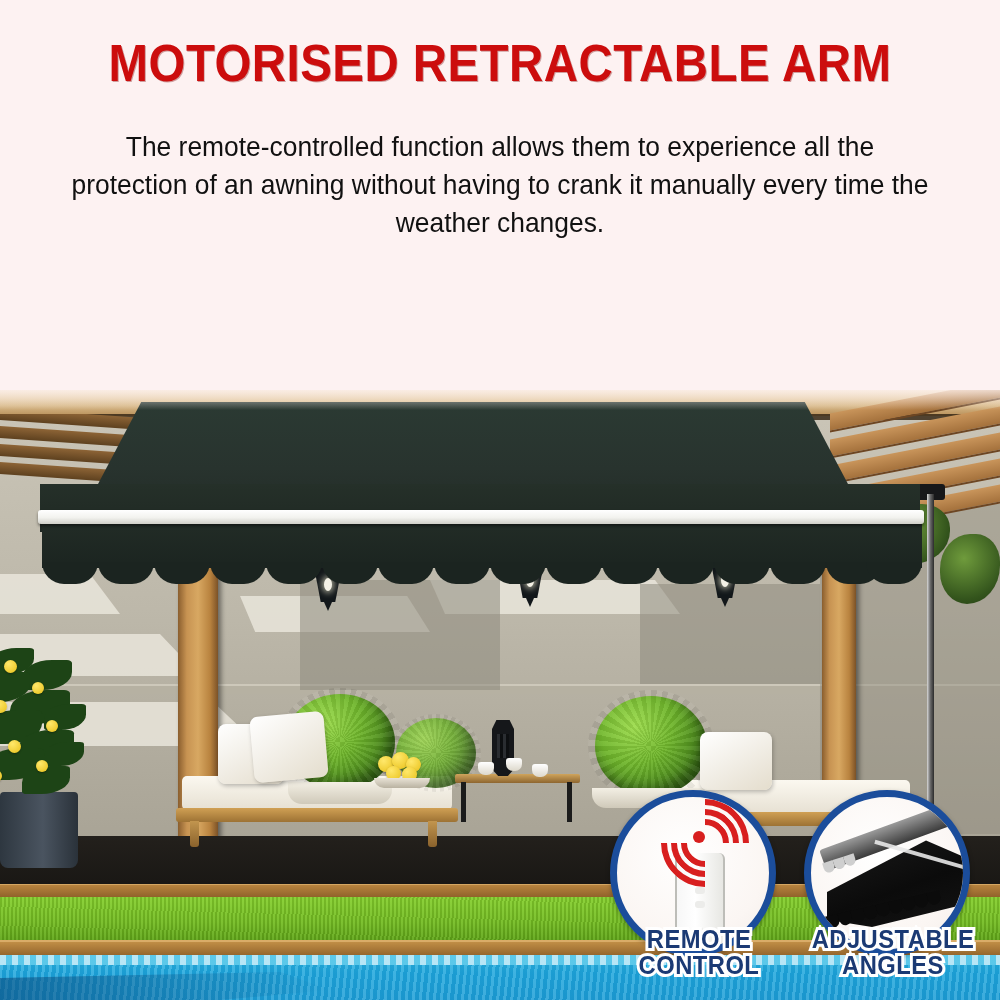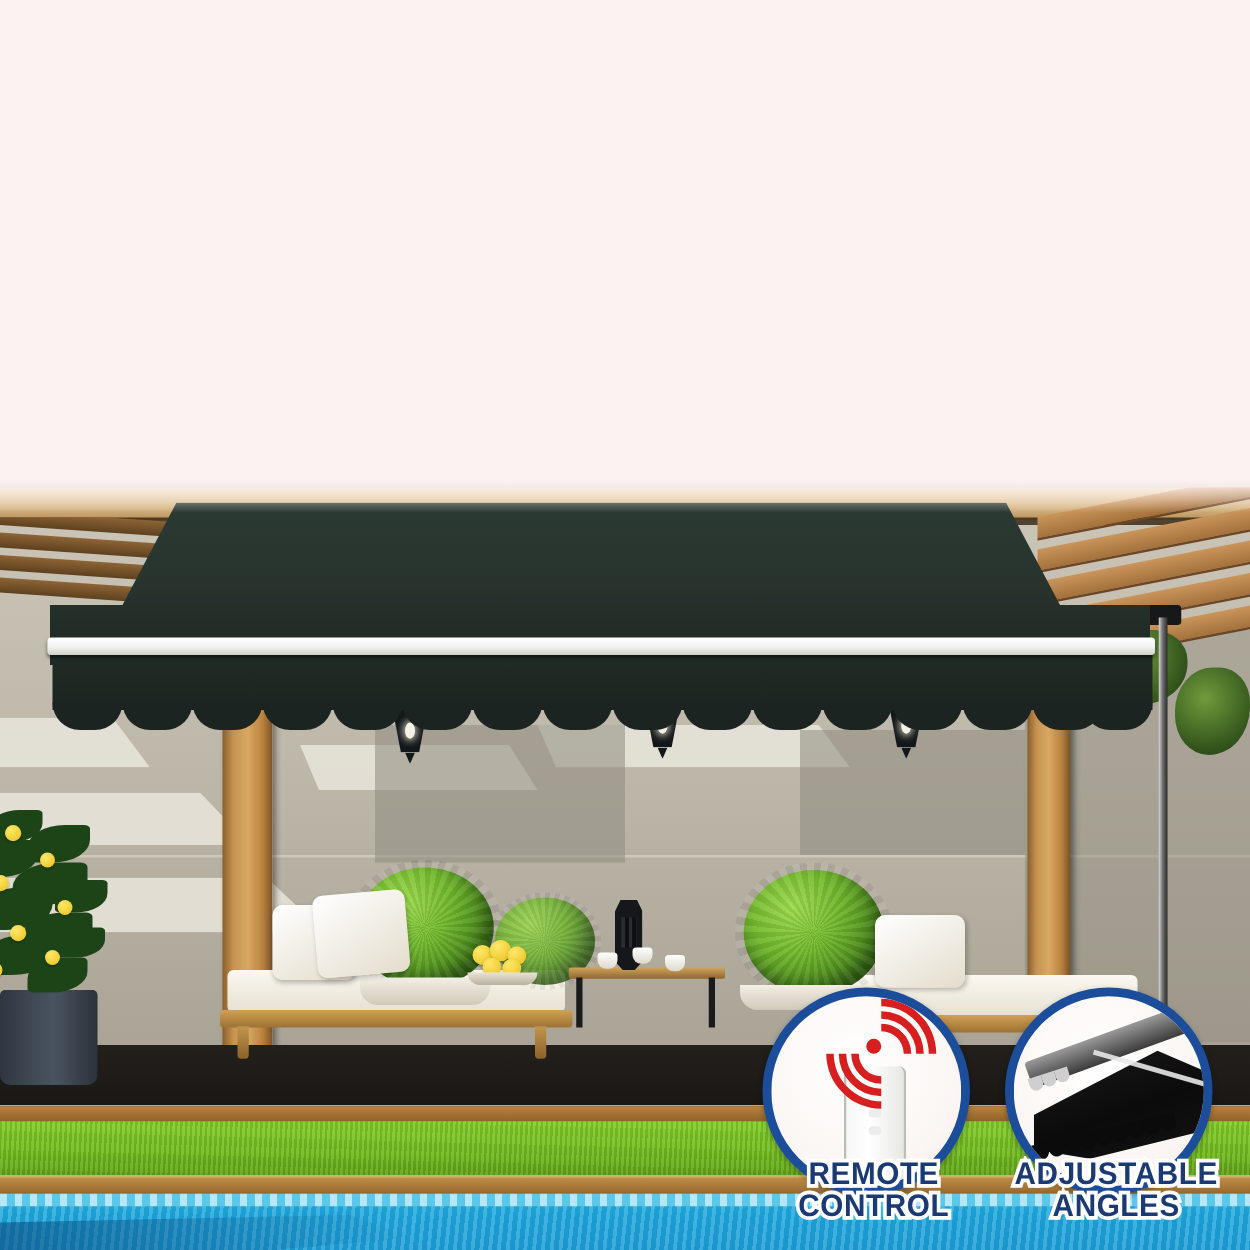--- a/index.html
+++ b/index.html
@@ -441,20 +441,24 @@
   .ang-grey-sc span {
     position: absolute; top: 0; width: 11px; height: 11px;
     background: #cfcfcf; border-radius: 0 0 6px 6px;
   }
 </style>
 </head>
 <body>
 
 <div class="page">
 
+  <div class="header">
+    <div class="title">MOTORISED RETRACTABLE ARM</div>
+    <div class="subtitle">The remote-controlled function allows them to experience all the protection of an awning without having to crank it manually every time the weather changes.</div>
+  </div>
 
   <div class="scene">
 
     <div class="beam-top"></div>
     <div class="beam-shadow"></div>
 
     <div class="wall"></div>
     <div class="wall-band"></div>
 
     <div class="wall-sh" style="left:0px;  top:190px; width:120px; height:40px; clip-path:polygon(0% 0%,75% 0%,100% 100%,0% 100%);"></div>

